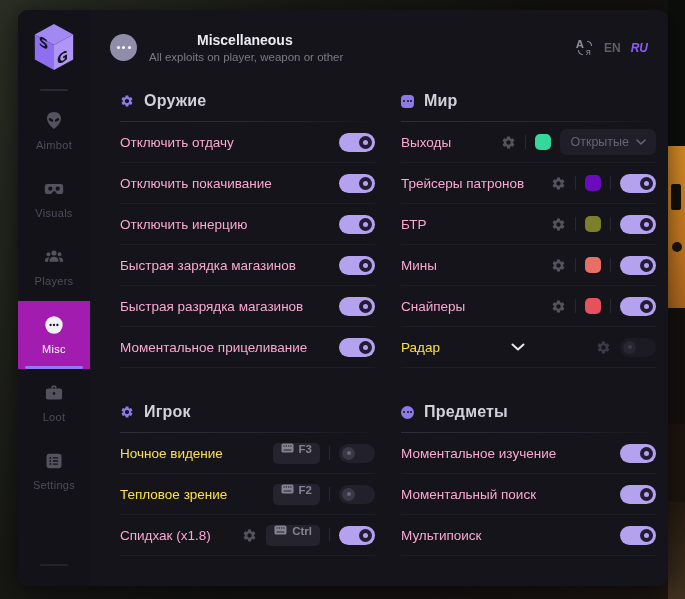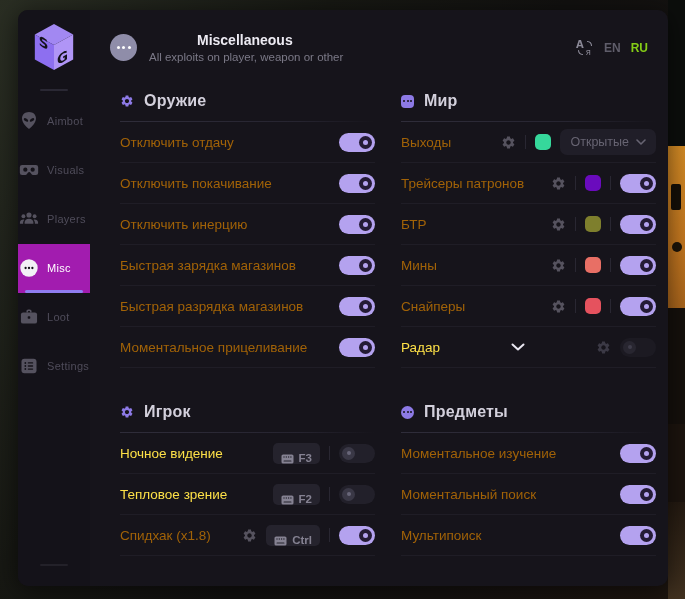--- a/index.html
+++ b/index.html
@@ -29,21 +29,21 @@
     box-shadow:0 4px 24px rgba(0,0,0,.55);
   }
 
   
   .sidebar { width:72px; background:#141219; display:flex; flex-direction:column; align-items:center; flex:none; }
   .logo { padding-top:12px; }
   .side-divider { width:28px; height:2px; border-radius:2px; background:#2a2834; margin:13px auto 6px; }
   .side-divider.bottom { margin-top:auto; margin-bottom:20px; background:#232129; }
   .nav { width:100%; display:flex; flex-direction:column; }
   .nav-item {
-    width:100%; display:flex; flex-direction:row; align-items:center; gap:7px;
+    width:100%; display:flex; flex-direction:column; align-items:center; gap:7px;
     padding:13px 0 14px; color:#55525f; cursor:pointer; position:relative;
   }
   .nav-item .nav-label { font-size:11px; letter-spacing:.3px; color:#4f4c5a; }
   .nav-item.active { background:#a21caf; color:#f2f1f6; }
   .nav-item.active .nav-label { color:#ffffff; }
   .nav-item.active::after {
     content:""; position:absolute; bottom:0; left:7px; right:7px; height:3px;
     background:#8f7cf0; border-radius:3px;
   }
   .nav-icon { height:22px; display:flex; align-items:center; }
@@ -52,55 +52,55 @@
   .main { flex:1; display:flex; flex-direction:column; min-width:0; }
   .hdr { display:flex; align-items:center; gap:12px; padding:22px 20px 0 20px; }
   .avatar { width:27px; height:27px; border-radius:50%; background:#8f8da9; display:flex; align-items:center; justify-content:center; gap:2.5px; flex:none; }
   .avatar i { width:3px; height:3px; border-radius:50%; background:#fff; }
   .hdr-text { display:flex; flex-direction:column; gap:3px; }
   .hdr-title { font-size:14px; font-weight:700; color:#eceaf2;padding-left:48px; }
   .hdr-sub { font-size:11.5px; color:#7b7987; }
   .hdr-right { margin-left:auto; display:flex; align-items:center; gap:10px; }
   .lang { font-size:12px; font-weight:700; cursor:pointer; }
   .lang.en { color:#5f5d6a; }
-  .lang.ru { color:#84cc16; }
+  .lang.ru { color:#8b5cf6;font-style:italic; }
   .tr-icon { color:#8a8896; display:flex; }
 
   .content {
     margin-top:24px; flex:1; display:grid; grid-template-columns:1fr 1fr;
     column-gap:26px; padding:0 12px 0 30px; align-content:start;
   }
   .col { min-width:0; }
 
   .section { margin-bottom:30px; }
   .sec-head { display:flex; align-items:center; gap:10px; height:28px; }
   .sec-title { font-size:16px; font-weight:600; color:#d3d0dc; letter-spacing:.2px; }
   .sec-icon { display:flex; align-items:center; color:#8d7ae6; }
   .dot-chip { width:13px; height:13px; background:#8d7ae6; display:flex; align-items:center; justify-content:center; gap:1.5px; }
   .dot-chip.square { border-radius:4px; }
   .dot-chip.circle { border-radius:50%; }
   .dot-chip i { width:2px; height:2px; border-radius:50%; background:#17151c; }
   .sec-divider { height:1px; margin-top:6px; background:linear-gradient(90deg,#2f2d3a 0%,#262430 70%,rgba(38,36,48,0) 100%); }
 
   .row { display:flex; align-items:center; height:41px; border-bottom:1px solid #1f1d26; }
-  .row-label { font-size:13.5px; font-weight:500; color:#a16207; white-space:nowrap; }
+  .row-label { font-size:13.5px; font-weight:500; color:#f9a8d4; white-space:nowrap; }
   .row-label.dim { color:#fde047; }
   .row-mid { flex:1; display:flex; justify-content:center; }
   .row-controls { display:flex; align-items:center; gap:9px; flex:none; }
 
   .gear { display:flex; color:#55525e; cursor:pointer; }
   .row.disabled .gear { color:#3b3945; }
   .vsep { width:1px; height:14px; background:#292732; }
   .swatch { width:16px; height:16px; border-radius:5px; cursor:pointer; flex:none; }
   .dropdown {
     display:flex; align-items:center; gap:7px; height:26px; padding:0 10px;
     background:#201e28; border-radius:7px; color:#676472; font-size:12.5px; cursor:pointer;
   }
   .hotkey {
-    display:flex; align-items:flex-end; gap:5px; height:21px; padding:0 8px;
+    display:flex; align-items:flex-start; gap:5px; height:21px; padding:0 8px;
     background:#25232d; border-radius:5px; color:#858292; font-size:11.5px; font-weight:600; cursor:pointer;
   }
   .chev { display:flex; color:#e9e7f1; cursor:pointer; }
 
   .toggle { width:36px; height:19px; border-radius:10px; position:relative; cursor:pointer; flex:none; }
   .toggle .knob { position:absolute; top:3px; width:13px; height:13px; border-radius:50%; }
   .toggle.on { background:#b4a2ef; }
   .toggle.on .knob { right:3px; background:#241b35; }
   .toggle.on .knob::after { content:""; position:absolute; inset:4px; border-radius:50%; background:#b4a2ef; }
   .toggle.off { background:#22202a; }

